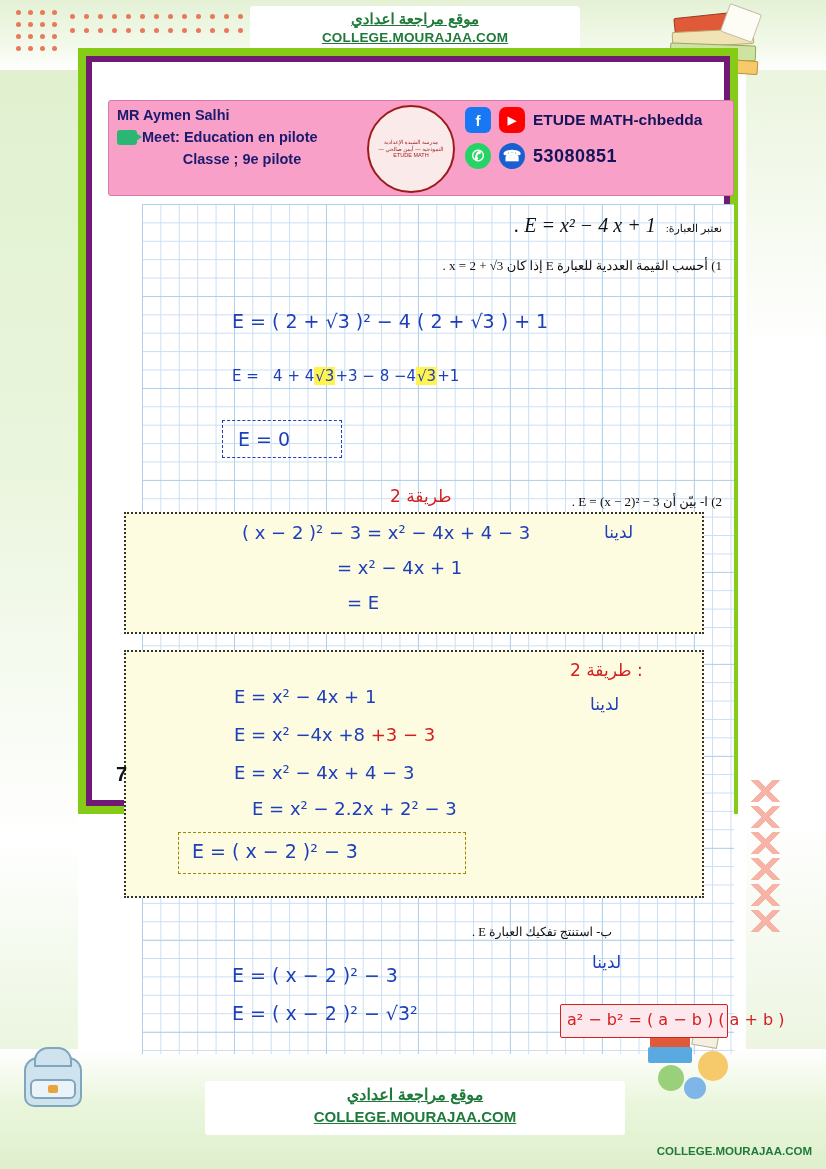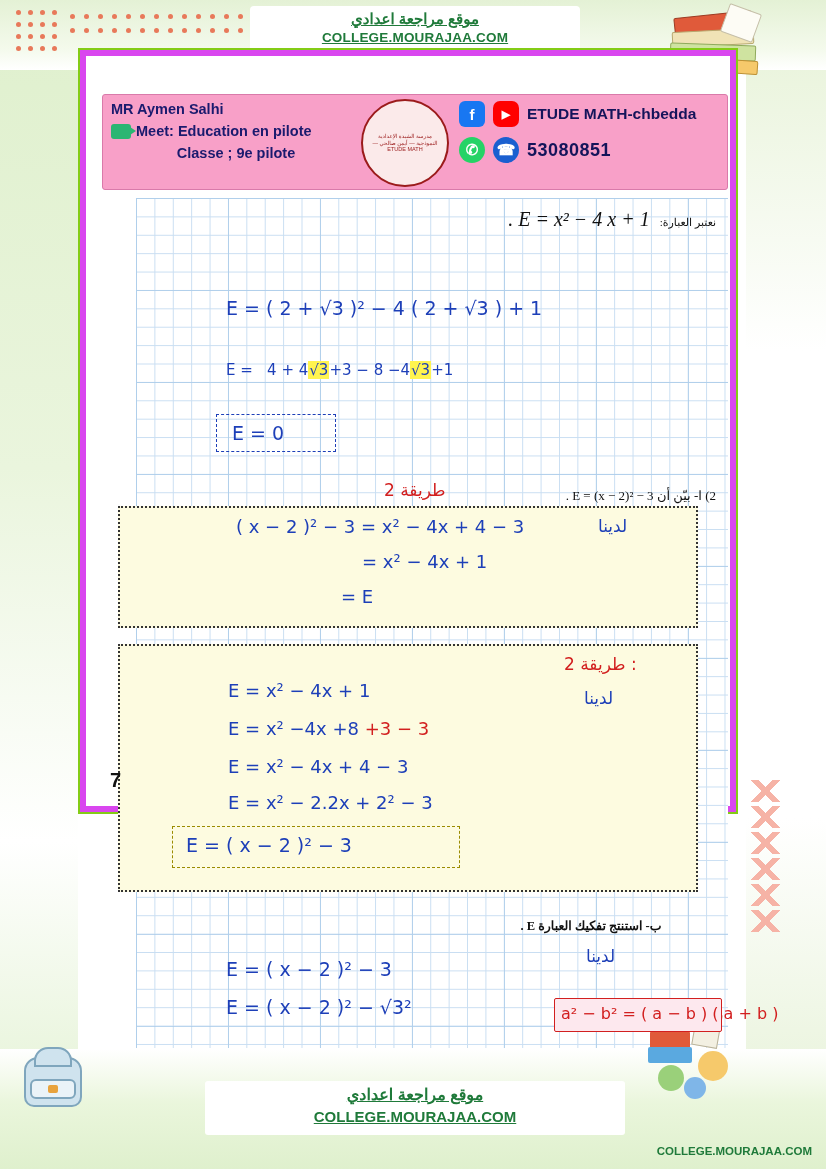--- a/index.html
+++ b/index.html
@@ -102,22 +102,22 @@
   }
   .book {
     position: absolute; border-radius: 2px;
   }
 
   
   .sheet {
     position: absolute;
     left: 78px; top: 48px;
     width: 660px; height: 766px;
-    background: #d946ef;
-    border: 2px solid #84cc16;
+    background: #701a75;
+    border: 8px solid #84cc16;
   }
   .sheet-inner {
     position: absolute;
     inset: 6px;
     background: #fff;
   }
 
   
   .pink-box {
     position: absolute;
@@ -365,53 +365,54 @@
       </div>
     </div>
 
     <div class="grid-area"></div>
 
     <div class="stmt" style="left:330px; top:152px; width:300px; text-align:right;">
       <span class="ar">نعتبر العبارة:</span>
       <span class="math" style="font-size:20px; margin-right:6px;margin-left:27px;">E = x² − 4 x + 1 .</span>
     </div>
 
-
-    <div class="hw hw-blue" style="left:140px; top:241px; font-size:19px;text-align:right;">E = ( 2 + √3 )²  − 4 ( 2 + √3 ) + 1</div>
+    <div class="stmt" style="left:280px; top:196px; width:350px; text-align:right; font-size:13px;">1) أحسب القيمة العددية للعبارة  E  إذا كان  x = 2 + √3 .</div>
+
+    <div class="hw hw-blue" style="left:140px; top:248px; font-size:19px;text-align:right;">E = ( 2 + √3 )²  − 4 ( 2 + √3 ) + 1</div>
     <div class="hw hw-blue" style="left:140px; top:305px; font-size:15px;">
       <span>E =&nbsp;&nbsp; 4 + 4</span><span class="hl">√3</span><span>+3  − 8 −4</span><span class="hl">√3</span><span>+1</span>
     </div>
 
     <div class="boxed" style="left:130px; top:358px; width:120px; height:38px;"></div>
     <div class="hw hw-blue" style="left:146px; top:366px; font-size:19px;">E  =  0</div>
 
     <div class="stmt" style="left:390px; top:432px; width:240px; text-align:right; font-size:13px;">2) ا- بيّن أن  E = (x − 2)² − 3 .</div>
     <div class="hw hw-red" style="left:298px; top:424px; font-size:17px;">طريقة 2</div>
 
     <div class="yellow-panel" style="left:32px; top:450px; width:580px; height:122px;"></div>
     <div class="hw hw-blue" style="left:512px; top:460px; font-size:17px;">لدينا</div>
     <div class="hw hw-blue" style="left:150px; top:460px; font-size:18px;">( x − 2 )² − 3 = x² − 4x + 4 − 3</div>
-    <div class="hw hw-blue" style="left:245px; top:495px; font-size:18px;margin-left:31px;">= x² − 4x + 1</div>
+    <div class="hw hw-blue" style="left:245px; top:495px; font-size:18px;">= x² − 4x + 1</div>
     <div class="hw hw-blue" style="left:255px; top:530px; font-size:18px;">= E</div>
 
     <div class="yellow-panel" style="left:32px; top:588px; width:580px; height:248px;"></div>
     <div class="hw hw-red" style="left:478px; top:598px; font-size:17px;">طريقة 2 :</div>
     <div class="hw hw-blue" style="left:498px; top:632px; font-size:17px;">لدينا</div>
 
     <div class="hw hw-blue" style="left:142px; top:624px; font-size:18px;">E =  x² − 4x + 1</div>
     <div class="hw hw-blue" style="left:142px; top:662px; font-size:18px;">
       <span>E = x² −4x +8 </span><span class="hw-red">+3 − 3</span>
     </div>
     <div class="hw hw-blue" style="left:142px; top:700px; font-size:18px;">E =  x² − 4x + 4     − 3</div>
-    <div class="hw hw-blue" style="left:142px; top:736px; font-size:18px;">E =  x² − 2.2x + 2²    − 3</div>
+    <div class="hw hw-blue" style="left:160px; top:736px; font-size:18px;">E =  x² − 2.2x + 2²    − 3</div>
 
     <div class="inner-dash" style="left:86px; top:770px; width:288px; height:42px;"></div>
     <div class="hw hw-blue" style="left:100px; top:778px; font-size:19px;">E =  ( x − 2 )²    − 3</div>
 
-    <div class="stmt" style="left:380px; top:862px; width:250px; text-align:center; font-size:12.5px;font-weight:bold;">ب- استنتج  تفكيك العبارة  E .</div>
+    <div class="stmt" style="left:380px; top:862px; width:250px; text-align:left; font-size:12.5px;">ب- استنتج  تفكيك العبارة  E .</div>
     <div class="hw hw-blue" style="left:500px; top:890px; font-size:17px;">لدينا</div>
     <div class="hw hw-blue" style="left:140px; top:902px; font-size:19px;">E = ( x − 2 )²  − 3</div>
     <div class="hw hw-blue" style="left:140px; top:940px; font-size:19px;">E = ( x − 2 )²  − √3²</div>
 
     <div class="red-box" style="left:468px; top:942px; width:168px; height:34px;">
       <div class="hw hw-red" style="left:6px; top:5px; font-size:16px; position:absolute;">a² − b² = ( a − b ) ( a + b )</div>
     </div>
 
     <div class="page-num">7</div>
   </div>

